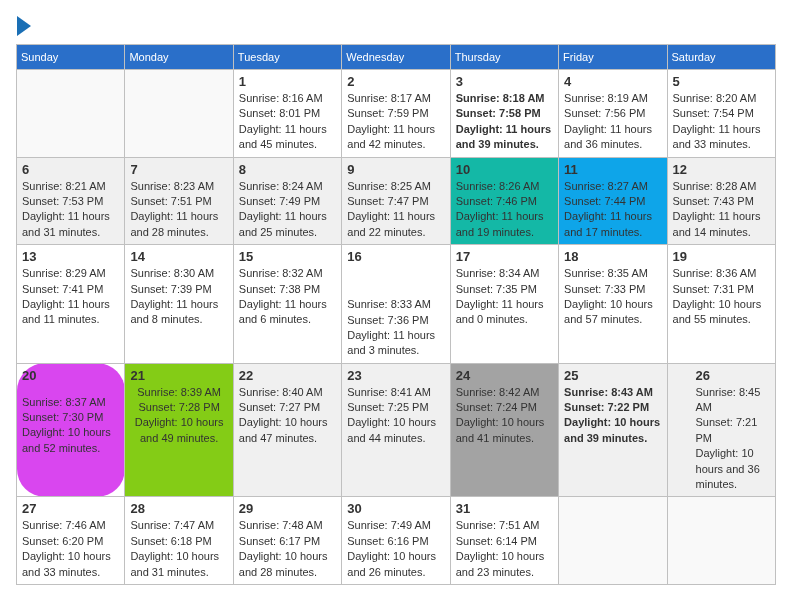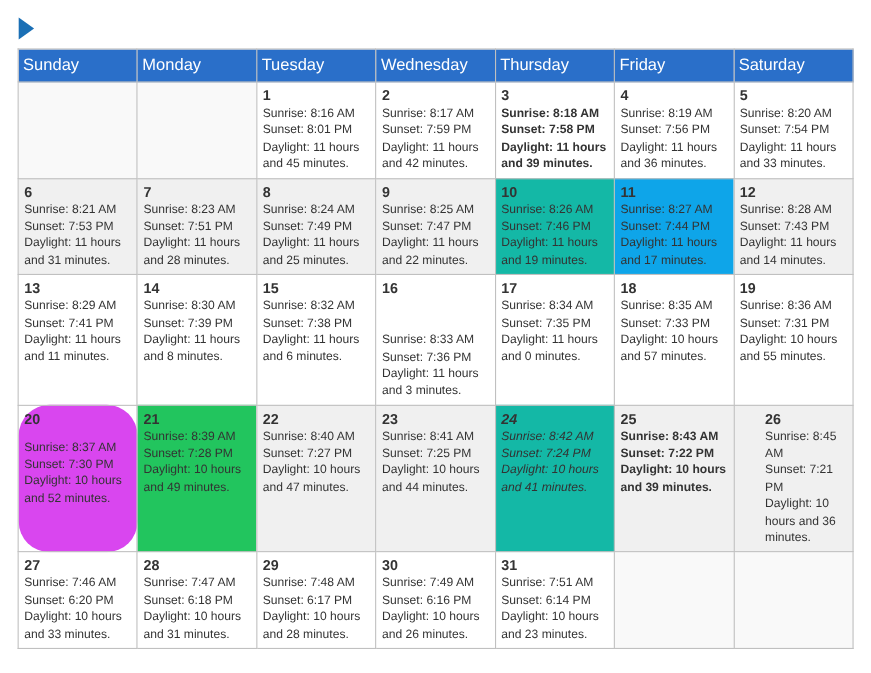--- a/index.html
+++ b/index.html
@@ -36,21 +36,21 @@
     .calendar {
       width: 100%;
       border-collapse: collapse;
       font-size: 11px;
     }
     .calendar th {
       background-color: #2a6fc9;
       color: #fff;
       padding: 6px 4px;
       text-align: left;
-      font-size: 15px;
+      font-size: 11px;
       font-weight: normal;
       border: 1px solid #c0c0c0;
     }
     .calendar td {
       border: 1px solid #c0c0c0;
       vertical-align: top;
       padding: 4px 5px;
       width: 107px;
       min-height: 70px;
       background: #fff;
@@ -224,39 +224,39 @@
 Daylight: 10 hours and 55 minutes.</div>
         </td>
       </tr>
       <tr>
         <td style="background: #d946ef; border-radius: 28px;">
           <div class="day-number">20</div>
           <div class="day-info" style="white-space: pre-line; margin-top: 12px;">Sunrise: 8:37 AM
 Sunset: 7:30 PM
 Daylight: 10 hours and 52 minutes.</div>
         </td>
-        <td style="background: #22c55e;">
+        <td style="background: #84cc16;">
           <div class="day-number">21</div>
-          <div class="day-info" style="white-space: pre-line;">Sunrise: 8:39 AM
+          <div class="day-info" style="white-space: pre-line; text-align: center;">Sunrise: 8:39 AM
 Sunset: 7:28 PM
 Daylight: 10 hours and 49 minutes.</div>
         </td>
         <td style="background: rgb(240, 240, 240);">
           <div class="day-number">22</div>
           <div class="day-info" style="white-space: pre-line;">Sunrise: 8:40 AM
 Sunset: 7:27 PM
 Daylight: 10 hours and 47 minutes.</div>
         </td>
         <td style="background: rgb(240, 240, 240);">
           <div class="day-number">23</div>
           <div class="day-info" style="white-space: pre-line;">Sunrise: 8:41 AM
 Sunset: 7:25 PM
 Daylight: 10 hours and 44 minutes.</div>
         </td>
-        <td style="background: #14b8a6; font-style: italic;">
+        <td style="background: #a3a3a3;">
           <div class="day-number">24</div>
           <div class="day-info" style="white-space: pre-line;">Sunrise: 8:42 AM
 Sunset: 7:24 PM
 Daylight: 10 hours and 41 minutes.</div>
         </td>
         <td style="background: rgb(240, 240, 240);">
           <div class="day-number">25</div>
           <div class="day-info" style="white-space: pre-line; font-weight: bold;">Sunrise: 8:43 AM
 Sunset: 7:22 PM
 Daylight: 10 hours and 39 minutes.</div>

